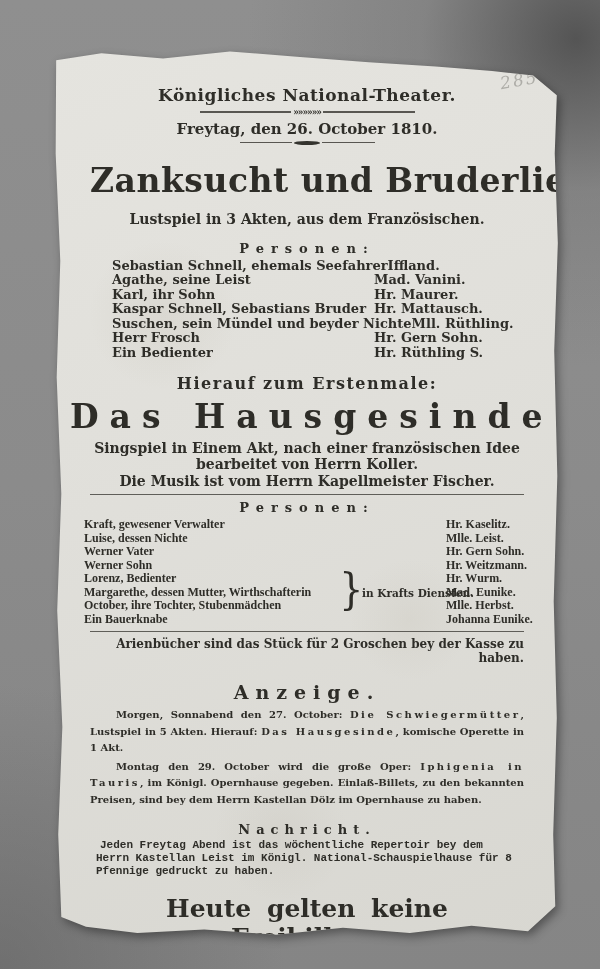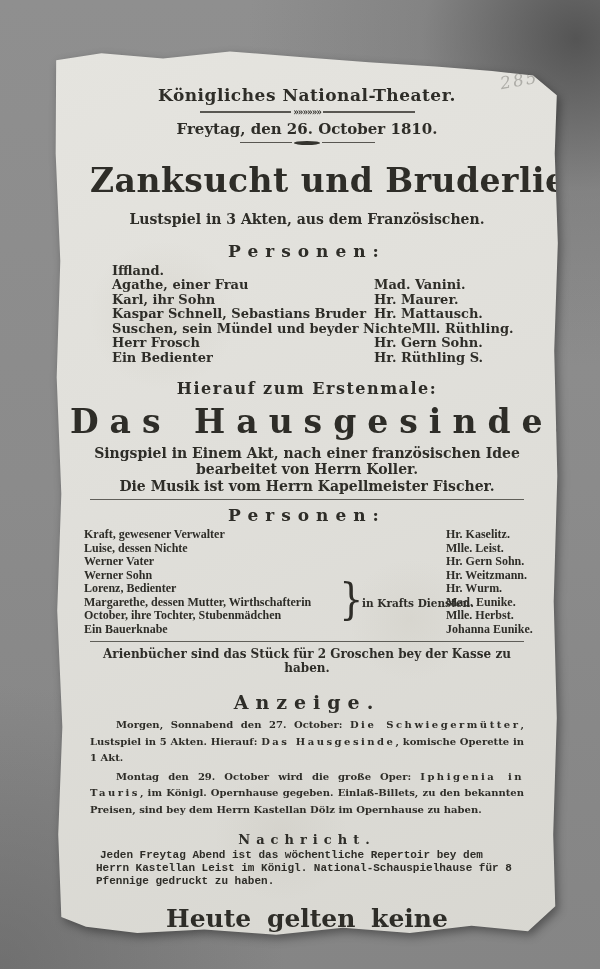--- a/index.html
+++ b/index.html
@@ -30,32 +30,32 @@
   .orn1 .glyph{font-size:9px;line-height:6px;letter-spacing:-1px;padding:0 2px;color:#34332e;}
   .orn2{width:135px;margin-top:3px;}.orn2 .bar{flex:1;height:1.5px;}
   .lens{width:26px;height:4px;background:#34332e;border-radius:50%;margin:0 2px;}
   .date-line{font-size:15px;margin:5px 0 0;}
   .play1-title{font-size:33px;margin:16px 0 2px;letter-spacing:.5px;white-space:nowrap;}
   .play1-genre{font-size:14px;margin:11px 0 4px;}
   hr.rule{border:0;margin:5px 0;}
   .rule-thin{height:1px;background:#34332e;opacity:.75;}
   .rule-heavy{height:4px;border-top:2px solid #34332e;border-bottom:1px solid #34332e;opacity:.85;background:none;}
   .rule-double{height:3px;border-top:1px solid #34332e;border-bottom:1px solid #34332e;opacity:.8;background:none;}
-  .personen-head{font-size:17px;letter-spacing:7px;margin:2px 0 3px;}
+  .personen-head{font-size:13px;letter-spacing:7px;margin:2px 0 3px;}
   .cast{font-size:13px;line-height:14.5px;text-align:left;padding-left:22px;}
   .cast-row{display:grid;grid-template-columns:1fr 150px;white-space:nowrap;}
   .cast2{position:relative;font-size:12px;line-height:13.5px;margin:0 -18px;padding-left:12px;}
   .cast2 .cast-row{grid-template-columns:1fr 96px;font-family:Liberation Serif, serif;}
   .brace{position:absolute;left:266px;top:50px;font-size:42px;font-weight:normal;line-height:44px;
     transform:scaleX(.9);color:#2e2d28;}
   .brace-label{position:absolute;left:290px;top:69px;font-size:10.5px;white-space:nowrap;}
   .hierauf{font-size:16px;letter-spacing:1.5px;margin:4px 0 0;}
   .play2-title{font-size:33px;letter-spacing:11px;white-space:nowrap;margin:4px -20px 4px;}
   .play2-genre{font-size:14px;margin:1px -10px;}
-  .aria-note{font-size:12px;margin:2px 0;}
+  .aria-note{font-size:12px;margin:2px 0;text-align:right;}
   .anzeige-head{font-size:19px;letter-spacing:7px;margin:8px 0 4px;}
   .para{font-size:10px;line-height:16.5px;text-align:justify;text-indent:26px;margin:2px 0;}
   .seg-spaced{letter-spacing:2.5px;}
   .nachricht-head{font-size:13px;letter-spacing:6px;margin:4px 0 2px;}
   .nachricht-text{font-size:11px;line-height:13px;text-align:left;text-indent:4px;margin:0 6px 4px;font-family:Liberation Mono, monospace;}
   .freibillets{font-size:25px;word-spacing:7px;margin:7px 0;}
 </style>
 </head>
 <body>
 
@@ -86,25 +86,26 @@
         <div class="play1-title">Zanksucht und Bruderliebe.</div>
         <div class="play1-genre">Lustspiel in 3 Akten, aus dem Französischen.</div>
 
         <hr class="rule rule-heavy">
 
         <div class="personen-head">Personen:</div>
 
         <div class="cast">
 
             <div class="cast-row">
+              <span class="role">Sebastian Schnell, ehemals Seefahrer</span>
               <span class="actor">Iffland.</span>
             </div>
 
             <div class="cast-row">
-              <span class="role">Agathe, einer Frau</span>
+              <span class="role">Agathe, seine Leist</span>
               <span class="actor">Mad. Vanini.</span>
             </div>
 
             <div class="cast-row">
               <span class="role">Karl, ihr Sohn</span>
               <span class="actor">Hr. Maurer.</span>
             </div>
 
             <div class="cast-row">
               <span class="role">Kaspar Schnell, Sebastians Bruder</span>

